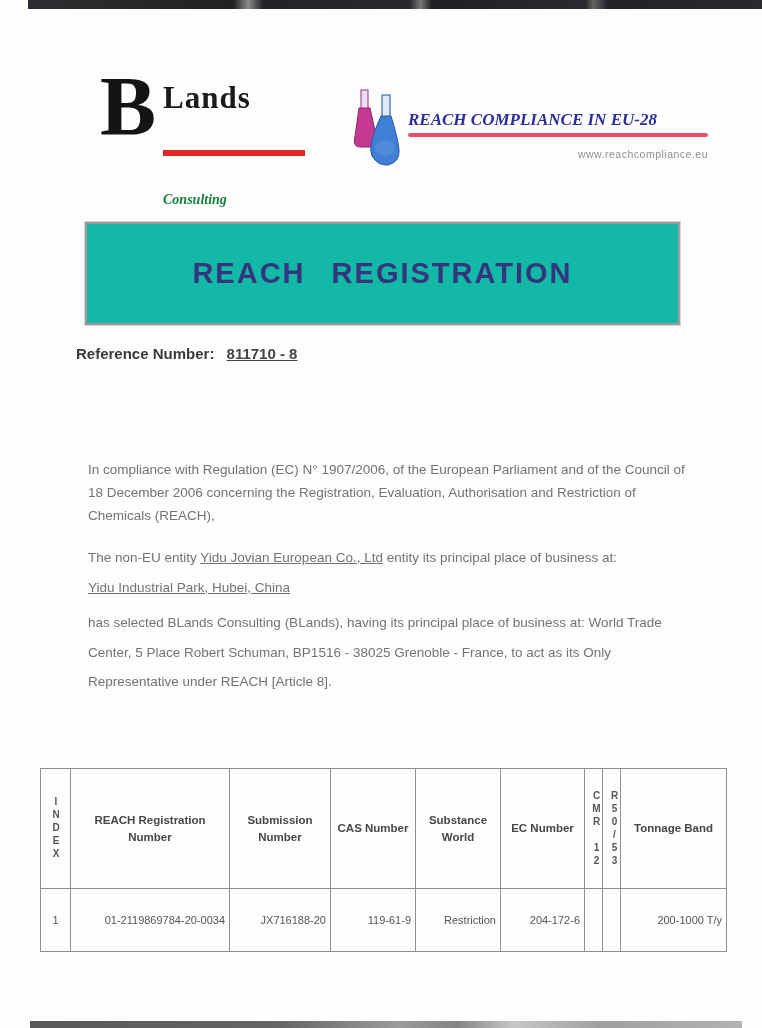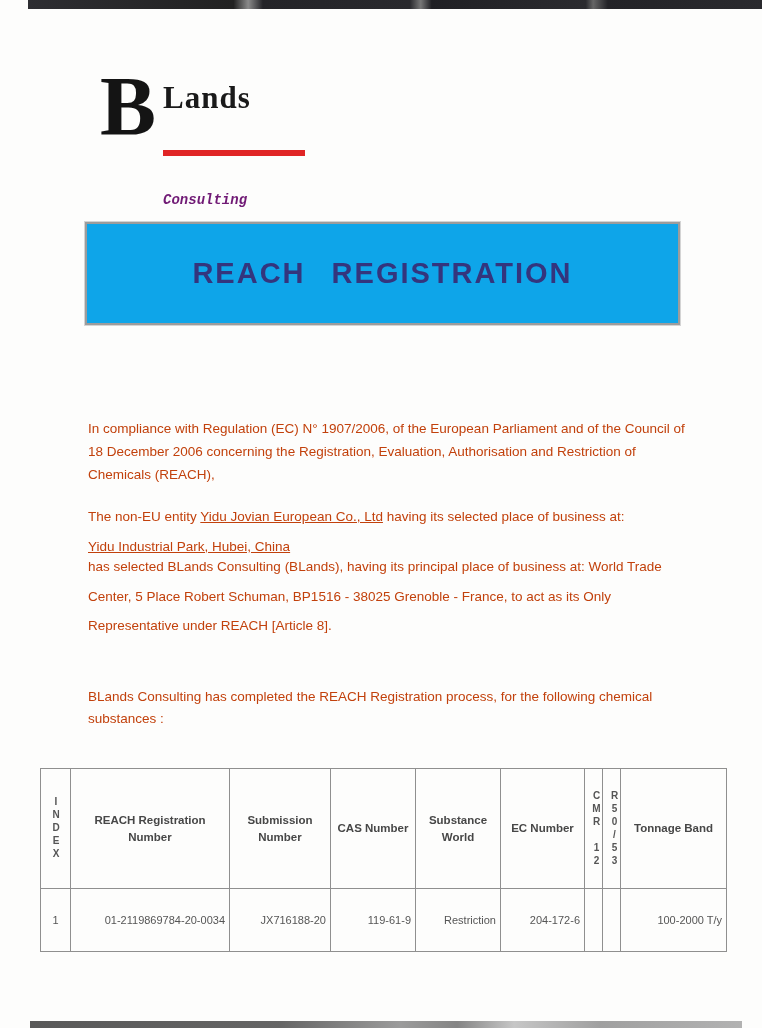--- a/index.html
+++ b/index.html
@@ -21,48 +21,48 @@
   }
   
   .blands-logo { position:absolute; left:100px; top:68px; display:flex; align-items:flex-start; }
   .logo-b {
     font-family:"Liberation Serif", serif; font-weight:bold; font-size:84px;
     line-height:.92; color:#141414;
   }
   .logo-right { display:flex; flex-direction:column; margin-left:7px; margin-top:14px;gap:34px; }
   .logo-lands { font-family:"Liberation Serif", serif; font-weight:bold; font-size:31px; color:#1a1a1a; letter-spacing:1px; line-height:1; }
   .logo-bar { height:6px; width:142px; background:#e02525; margin:3px 0 2px 0; }
-  .logo-consulting { font-family:Liberation Mono, monospace; font-style:italic; font-weight:bold; font-size:14px; color:#701a75; }
+  .logo-consulting { font-family:Liberation Serif, serif; font-style:italic; font-weight:bold; font-size:14px; color:#15803d; }
   
   .banner { position:absolute; left:352px; top:84px; width:372px; }
   .flasks { position:absolute; left:0; top:4px; }
   .banner-title {
     margin-left:56px; margin-top:26px; font-family:"Liberation Serif", serif;
     font-style:italic; font-weight:bold; font-size:17px; color:#2b2e9a; white-space:nowrap;
   }
   .banner-underline { margin-left:56px; height:4px; width:300px; background:#e8506a; margin-top:3px; border-radius:2px; }
   .banner-site { width:356px; text-align:right; font-size:10.5px; color:#8f8f8f; margin-top:11px; letter-spacing:.5px; }
   
   .title-box {
     position:absolute; left:85px; top:222px; width:595px; height:103px;
-    border:2px solid #9c9c9c; outline:1px solid #d4d4d4; background:#0ea5e9;
+    border:2px solid #9c9c9c; outline:1px solid #d4d4d4; background:#14b8a6;
     display:flex; flex-direction:column; justify-content:center; align-items:center;
   }
   .title-line {
     font-size:29px; font-weight:bold; color:#34357d; letter-spacing:2px;
     word-spacing:16px; line-height:1.15;
   }
   
   .ref-line { position:absolute; left:76px; top:345px; font-size:15px; font-weight:bold; color:#3a3a3a; }
   .ref-value { text-decoration:underline; margin-left:8px; color:#444; }
   
-  .para { position:absolute; left:88px; width:600px; font-size:13.5px; color:#c2410c; }
+  .para { position:absolute; left:88px; width:600px; font-size:13.5px; color:#737373;margin-top:41px; }
   .p1 { top:418px; line-height:1.7; }
   .p2 { top:502px; line-height:2.2; }
-  .p3 { top:552px; line-height:2.2; }
+  .p3 { top:567px; line-height:2.2; }
   .p4 { top:686px; line-height:1.6; }
   .u { text-decoration:underline; }
   
   .cert-table {
     position:absolute; left:40px; top:768px; width:686px;
     border-collapse:collapse; table-layout:fixed; font-size:11px; color:#555;
   }
   .cert-table td, .cert-table th { border:1.5px solid #8f8f8f; padding:2px 4px; vertical-align:middle; background:#fdfdfc; }
   .cert-table th { font-weight:bold; color:#474747; font-size:11.5px; text-align:center; line-height:1.4; }
   .hdr-row { height:120px; }
@@ -84,33 +84,48 @@
 
   <div class="blands-logo">
     <span class="logo-b">B</span>
     <span class="logo-right">
       <span class="logo-lands">Lands</span>
       <span class="logo-bar"></span>
       <span class="logo-consulting">Consulting</span>
     </span>
   </div>
 
+  <div class="banner">
+    <svg class="flasks" width="52" height="80" viewBox="0 0 52 80">
+      <rect x="9" y="2" width="7" height="19" fill="#eadff0" stroke="#b04a9a" stroke-width="1.2"></rect>
+      <path d="M7 20 L2.5 52 Q1.5 59 8.5 59 L21 59 Q27 59 25 52 L18 20 Z" fill="#c43a92" stroke="#8f2368" stroke-width="1"></path>
+      <rect x="30" y="7" width="8" height="23" fill="#dfe9f7" stroke="#3a6fb0" stroke-width="1.2"></rect>
+      <path d="M29 28 Q15 58 20 68 Q26 78 36 77 Q48 74 47 62 Q46 50 39 28 Z" fill="#3f7fd4" stroke="#2b5a9e" stroke-width="1"></path>
+      <ellipse cx="33" cy="60" rx="10" ry="8" fill="#5c94de" opacity="0.6"></ellipse>
+    </svg>
+    <div class="banner-title">REACH COMPLIANCE IN EU-28</div>
+    <div class="banner-underline"></div>
+    <div class="banner-site">www.reachcompliance.eu</div>
+  </div>
 
   <div class="title-box">
     <div class="title-line">REACH REGISTRATION</div>
   </div>
 
+  <div class="ref-line">
+    <span class="ref-label">Reference Number:</span>
+    <span class="ref-value">811710 - 8</span>
+  </div>
 
   <p class="para p1">In compliance with Regulation (EC) N° 1907/2006, of the European Parliament and of the Council of 18 December 2006 concerning the Registration, Evaluation, Authorisation and Restriction of Chemicals (REACH),</p>
 
-  <p class="para p2"><span>The non-EU entity </span><span class="u">Yidu Jovian European Co., Ltd</span><span> having its selected place of business at: </span><br><span class="u">Yidu Industrial Park, Hubei, China</span></p>
+  <p class="para p2"><span>The non-EU entity </span><span class="u">Yidu Jovian European Co., Ltd</span><span> entity its principal place of business at: </span><br><span class="u">Yidu Industrial Park, Hubei, China</span></p>
 
   <p class="para p3">has selected BLands Consulting (BLands), having its principal place of business at: World Trade Center, 5 Place Robert Schuman, BP1516 - 38025 Grenoble - France, to act as its Only Representative under REACH [Article 8].</p>
 
-  <p class="para p4">BLands Consulting has completed the REACH Registration process, for the following chemical substances :</p>
 
   <table class="cert-table">
     <colgroup>
       <col style="width:30px">
         <col style="width:159px">
         <col style="width:101px">
       <col style="width:85px">
         <col style="width:85px">
         <col style="width:84px">
       <col style="width:18px">
@@ -137,20 +152,20 @@
     </tr>
     <tr class="data-row">
       <td class="td-index">1</td>
       <td>01-2119869784-20-0034</td>
       <td>JX716188-20</td>
       <td>119-61-9</td>
       <td class="td-substance">Restriction</td>
       <td>204-172-6</td>
       <td></td>
       <td></td>
-      <td>100-2000 T/y</td>
+      <td>200-1000 T/y</td>
     </tr>
   </tbody>
     </table>
 
   <div class="edge-bottom"></div>
 
 </div>
 
 </body></html>

